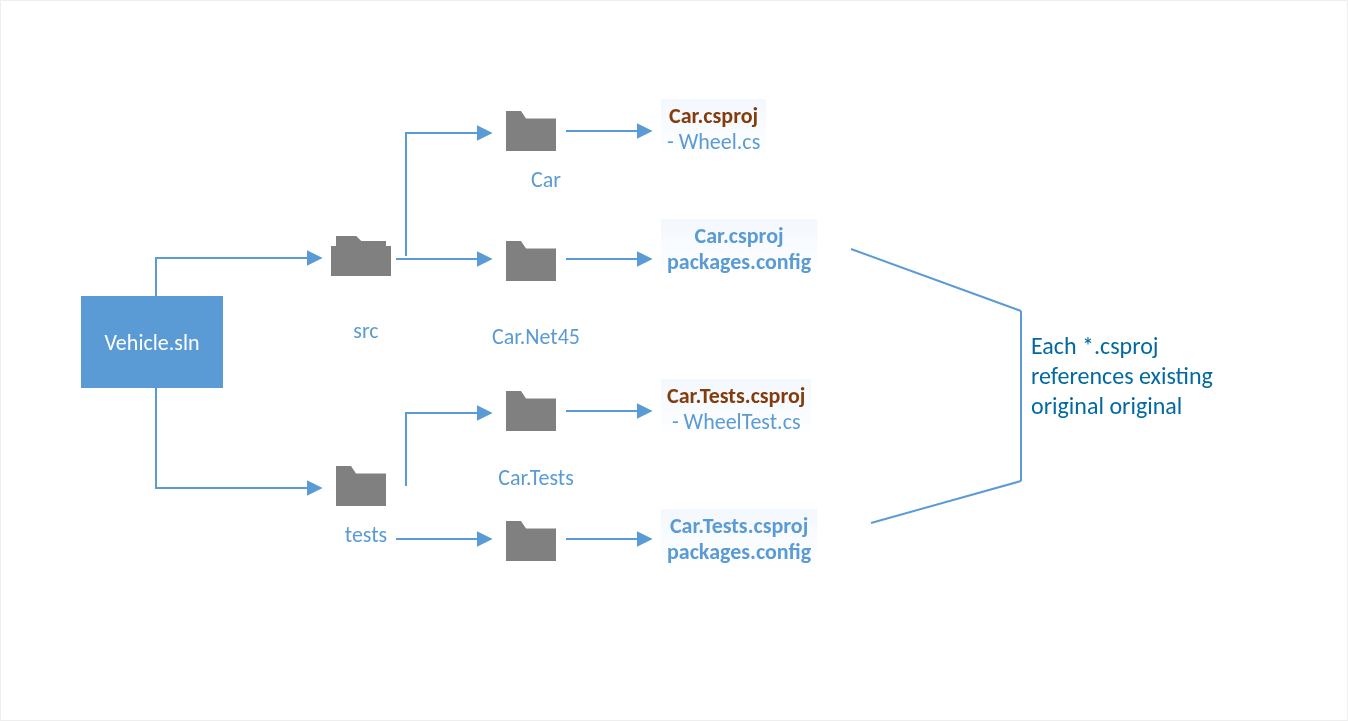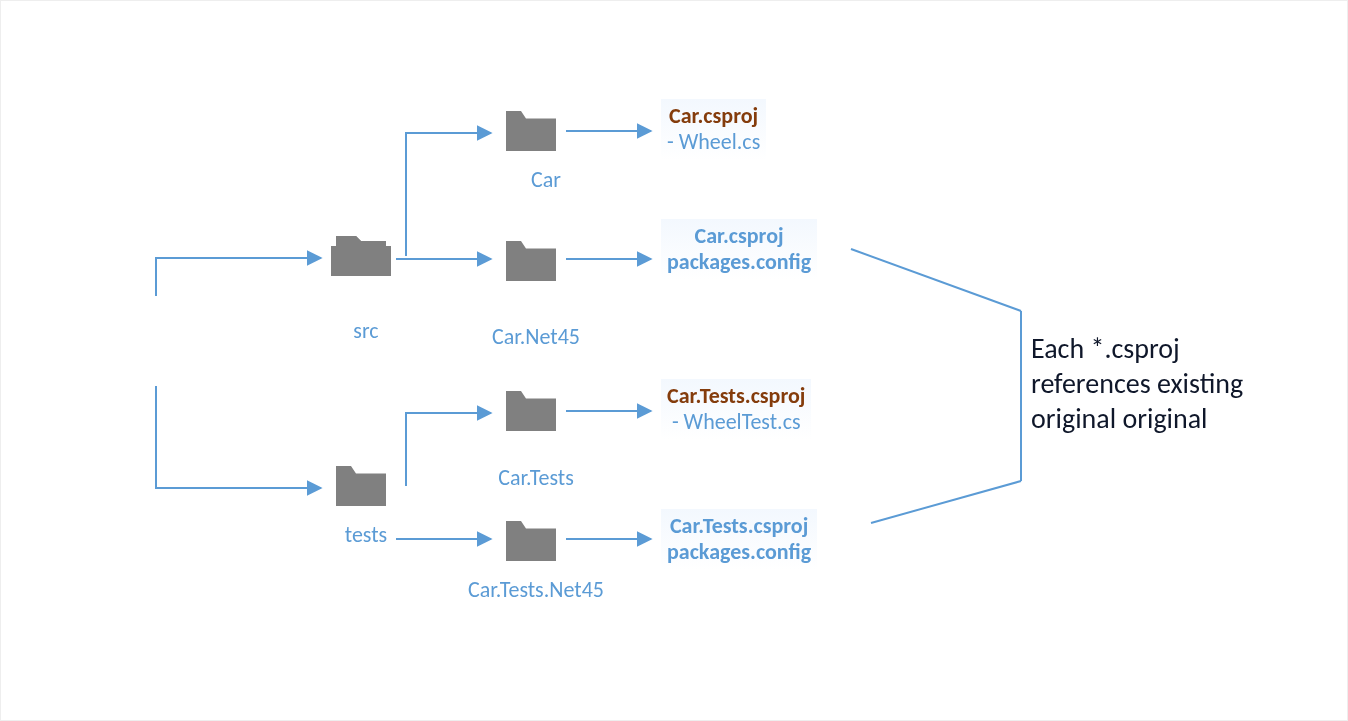--- a/index.html
+++ b/index.html
@@ -64,39 +64,42 @@
     color: #5b9bd5;
     font-weight: 700;
   }
   .filebox .file-sub {
     color: #5b9bd5;
     font-weight: 400;
   }
   
   .note {
     position: absolute;
-    color: #0f172a;
-    font-size: 28px;
+    color: #0369a1;
+    font-size: 24px;
     line-height: 1.25;
     width: 230px;
   }
   
   .connectors {
     position: absolute;
     left: 0; top: 0;
     width: 1348px;
     height: 721px;
     pointer-events: none;
   }
 </style>
 </head>
 <body>
 
 <div class="canvas">
 
+  <div class="sln-box">
+    <span>Vehicle.sln</span>
+  </div>
 
   <div class="folder" style="left:330px; top:225px;">
     <svg viewBox="0 0 24 24">
         <path fill="#808080" d="M10 4H2v16h20V6H12l-2-2z"></path>
         <path fill="#808080" d="M2 4h8l2 2H2z"></path>
         <rect x="0" y="8" width="24" height="12" fill="#808080"></rect>
         <path fill="#808080" d="M2 4h6l2 3H2z"></path>
       </svg>
   </div>
   <div class="folder-label" style="left:335px; top:290px; width:60px;margin-top:26px;">src</div>
@@ -127,21 +130,20 @@
         <path fill="#808080" d="M2 4h6l2 3h12v13H2z"></path>
       </svg>
   </div>
   <div class="folder-label" style="left:485px; top:463px; width:100px;">Car.Tests</div>
 
   <div class="folder" style="left:500px; top:510px;">
     <svg viewBox="0 0 24 24">
         <path fill="#808080" d="M2 4h6l2 3h12v13H2z"></path>
       </svg>
   </div>
-  <div class="folder-label" style="left:455px; top:575px; width:160px;">Car.Tests.Net45</div>
 
   <div class="filebox" style="left:660px; top:98px;">
     <div class="proj-dark">Car.csproj</div>
     <div class="file-sub">- Wheel.cs</div>
   </div>
 
   <div class="filebox" style="left:660px; top:218px;">
     <div class="proj-blue">Car.csproj</div>
     <div class="proj-blue">packages.config</div>
   </div>

